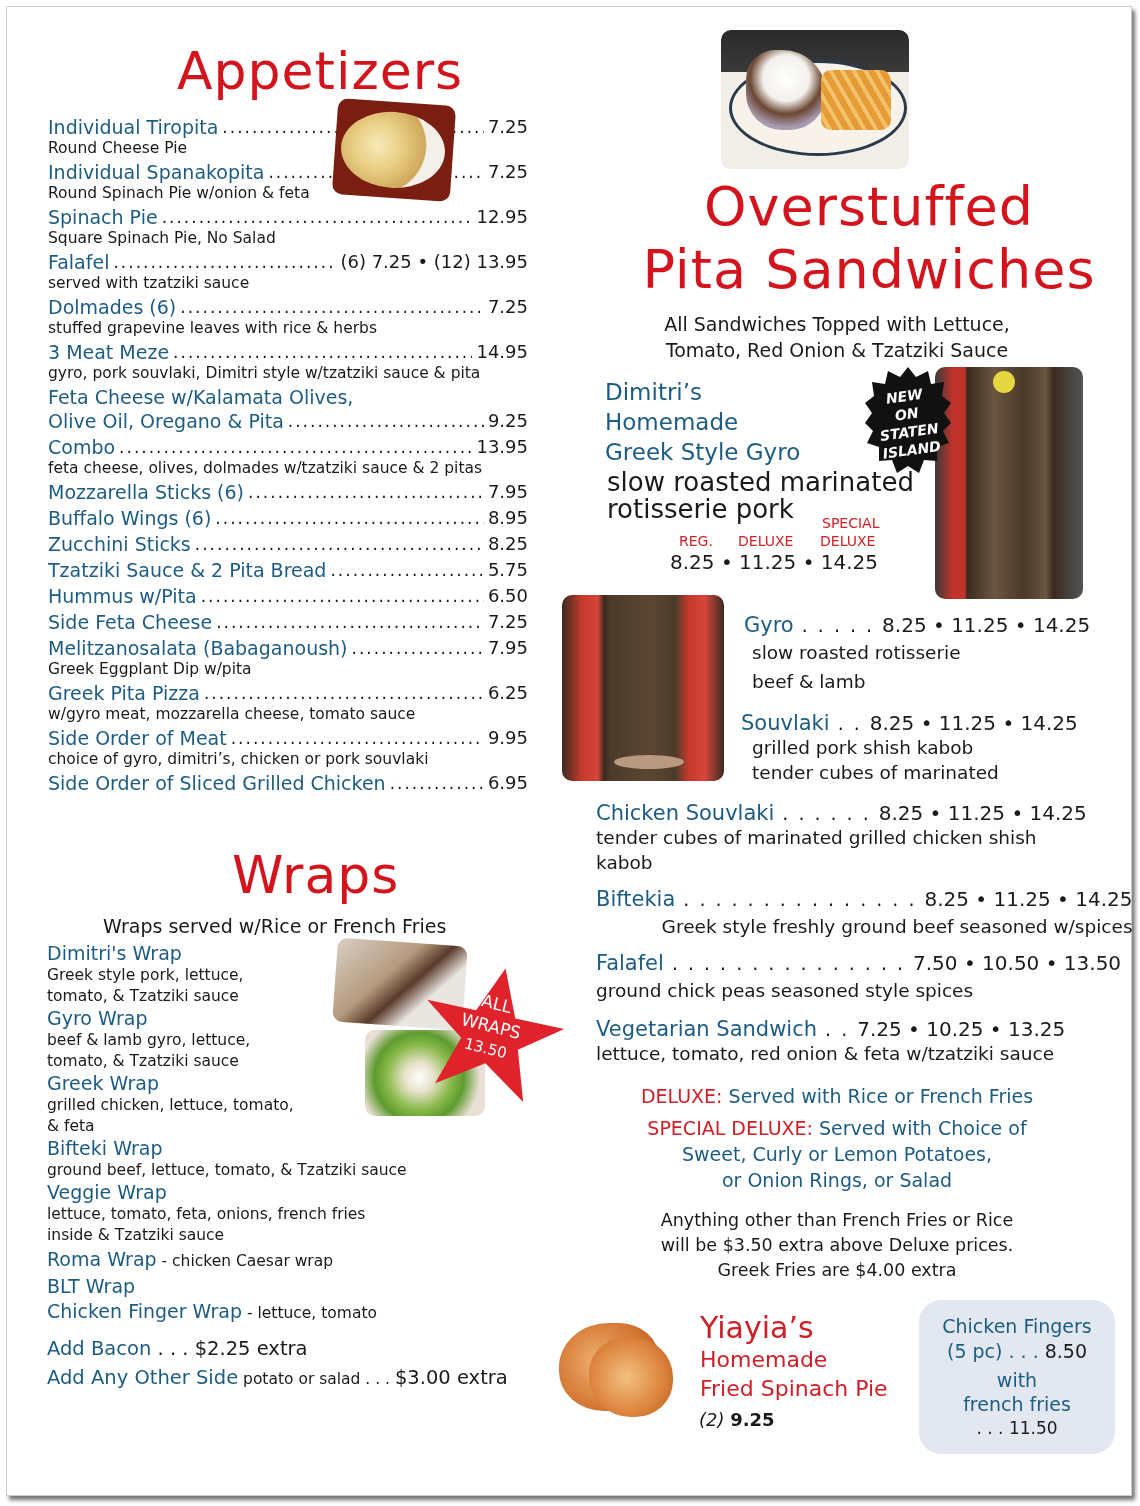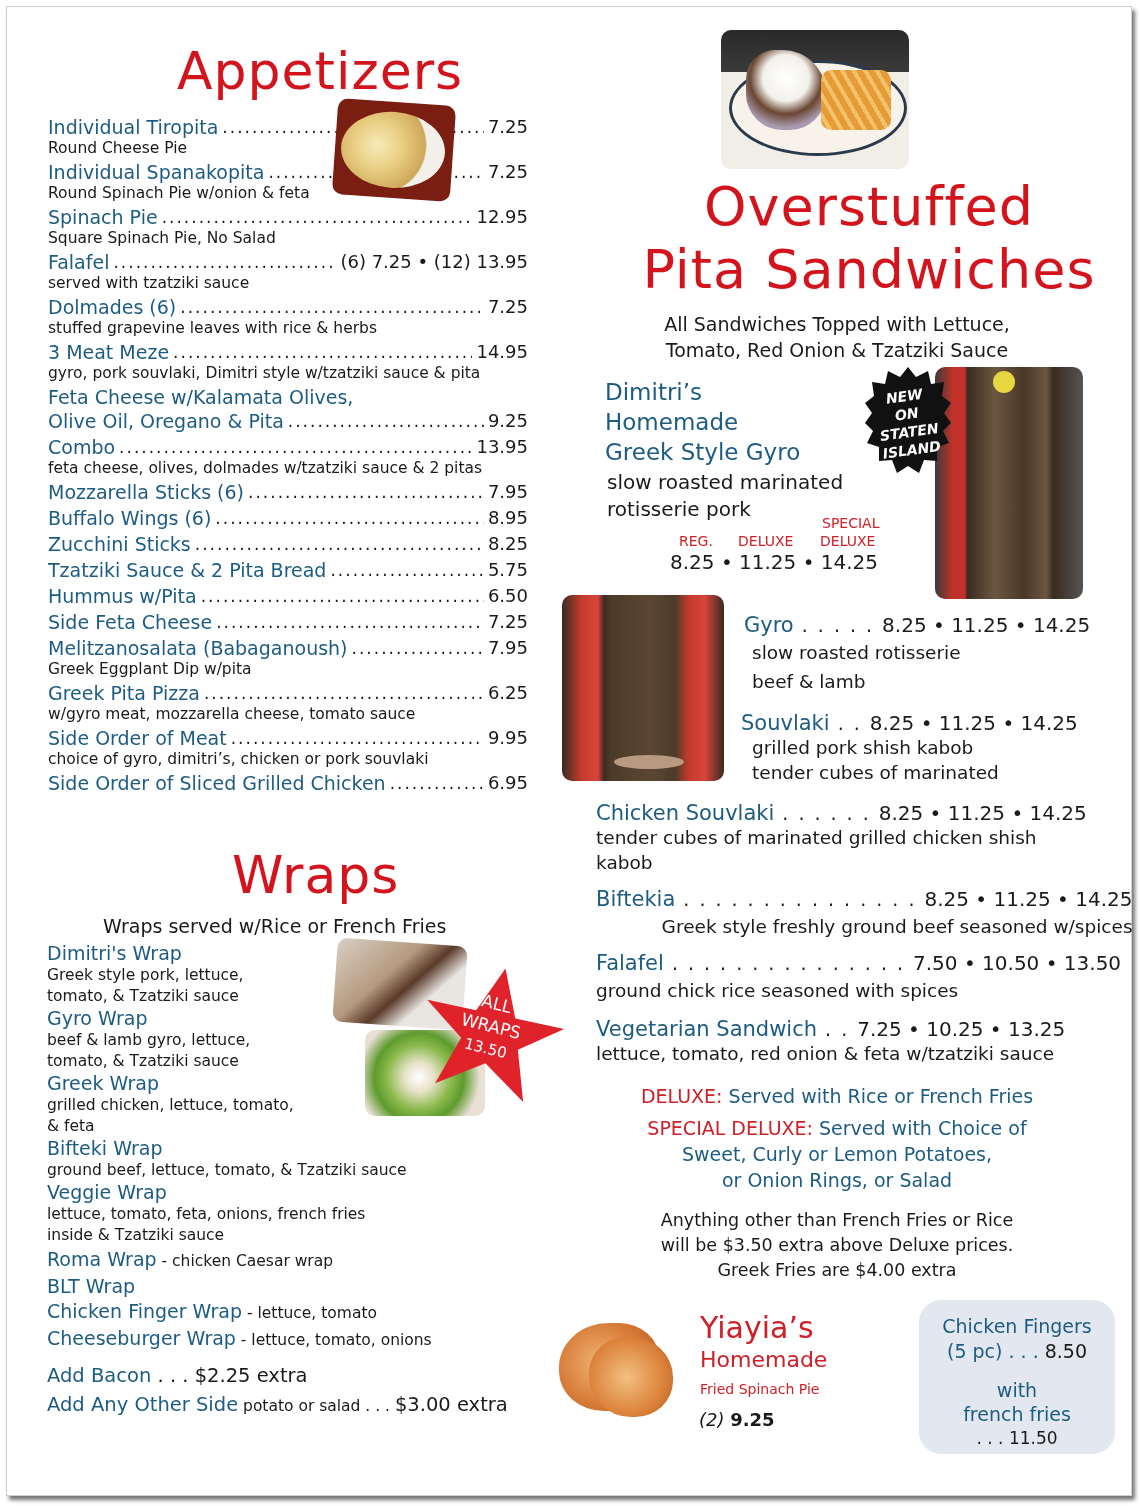--- a/index.html
+++ b/index.html
@@ -224,21 +224,20 @@
         <div class="wdesc">ground beef, lettuce, tomato, &amp; Tzatziki sauce</div>
       </div>
     <div>
         <div class="wname">Veggie Wrap</div>
         <div class="wdesc">lettuce, tomato, feta, onions, french fries</div>
         <div class="wdesc">inside &amp; Tzatziki sauce</div>
       </div>
     <div class="wname" style="margin-top:2px;"><span>Roma Wrap</span><span class="inline-desc"> - chicken Caesar wrap</span></div>
     <div class="wname" style="margin-top:2px;"><span>BLT Wrap</span></div>
     <div class="wname" style="margin-top:2px;"><span>Chicken Finger Wrap</span><span class="inline-desc"> - lettuce, tomato</span></div>
-    <div class="wname" style="margin-top:2px;"><span>Cheeseburger Wrap</span><span class="inline-desc"> - lettuce, tomato, onions</span></div>
     <div class="wname" style="margin-top:12px;font-size:19.5px;"><span>Add Bacon</span><span class="dark"> . . .  $2.25 extra</span></div>
     <div class="wname" style="margin-top:6px;font-size:19.5px;"><span>Add Any Other Side</span><span class="inline-desc"> potato or salad . . . </span><span class="dark">$3.00 extra</span></div>
   </div>
 
   <div class="photo" style="left:328px;top:935px;width:130px;height:84px;background:linear-gradient(135deg,#d8cfc4,#b59a7e 40%,#5a3a2a 55%,#e9e5e1 70%);transform:rotate(4deg);"></div>
   <div class="photo" style="left:358px;top:1023px;width:120px;height:86px;background:radial-gradient(circle at 45% 55%,#fff 0,#e7e2c9 18%,#89b94a 40%,#5e9b2e 55%,#eadfd5 75%);"></div>
 
   <div class="abs" style="left:410px;top:955px;width:150px;height:140px;">
     <svg width="150" height="140" viewBox="0 0 150 140">
       <polygon points="75,5 95,52 145,52 104,82 120,132 75,102 30,132 46,82 5,52 55,52" fill="#e0222a" transform="rotate(12 75 70)"></polygon>
@@ -262,21 +261,21 @@
   <div class="abs center dark" style="left:600px;top:304px;width:460px;font-size:19px;line-height:26px;">
     <div>All Sandwiches Topped with Lettuce,</div>
     <div>Tomato, Red Onion &amp; Tzatziki Sauce</div>
   </div>
 
   <div class="abs blue" style="left:598px;top:370px;font-size:23px;line-height:30px;">
     <div>Dimitri’s</div>
     <div>Homemade</div>
     <div>Greek Style Gyro</div>
   </div>
-  <div class="abs dark" style="left:600px;top:462px;font-size:20px;line-height:27px;">
+  <div class="abs dark" style="left:600px;top:462px;font-size:26px;line-height:27px;">
     <div>slow roasted marinated</div>
     <div>rotisserie pork</div>
   </div>
   <div class="abs red" style="left:815px;top:508px;font-size:14px;">SPECIAL</div>
   <div class="abs red" style="left:672px;top:526px;font-size:14px;">REG.</div>
   <div class="abs red" style="left:731px;top:526px;font-size:14px;">DELUXE</div>
   <div class="abs red" style="left:813px;top:526px;font-size:14px;">DELUXE</div>
   <div class="abs dark" style="left:663px;top:543px;font-size:20px;">8.25 • 11.25 • 14.25</div>
 
   <div class="photo" style="left:928px;top:360px;width:148px;height:232px;background:linear-gradient(90deg,#3b3b3b 0,#c0322a 12%,#c0322a 20%,#3b2a20 22%,#6b5640 40%,#4a3828 60%,#6b5640 75%,#3b2a20 80%,#555 100%);">
@@ -333,21 +332,21 @@
         <span class="price">8.25 • 11.25 • 14.25</span>
       </div>
     <div class="pdesc" style="margin-top:3px;text-align:right;">Greek style freshly ground beef seasoned w/spices</div>
   </div>
   <div class="abs" style="left:589px;top:944px;">
     <div class="pita-row">
         <span class="name">Falafel</span>
         <span class="dots">. . . . . . . . . . . . . . .</span>
         <span class="price">7.50 • 10.50 • 13.50</span>
       </div>
-    <div class="pdesc" style="margin-top:3px;">ground chick rice seasoned with spices</div>
+    <div class="pdesc" style="margin-top:3px;">ground chick peas seasoned style spices</div>
   </div>
   <div class="abs" style="left:589px;top:1010px;">
     <div class="pita-row">
         <span class="name">Vegetarian Sandwich</span>
         <span class="dots">. .</span>
         <span class="price">7.25 • 10.25 • 13.25</span>
       </div>
     <div class="pdesc">lettuce, tomato, red onion &amp; feta w/tzatziki sauce</div>
   </div>
 
@@ -363,28 +362,28 @@
     <div>Greek Fries are $4.00 extra</div>
   </div>
 
   <div class="abs" style="left:548px;top:1310px;width:120px;height:104px;">
     <div style="position:absolute;left:4px;top:6px;width:100px;height:88px;border-radius:50% 40% 50% 45%;background:radial-gradient(circle at 40% 45%,#f0b272 0,#d67a36 55%,#b55a22 100%);"></div>
     <div style="position:absolute;left:34px;top:20px;width:84px;height:80px;border-radius:45% 50% 45% 50%;background:radial-gradient(circle at 45% 50%,#f3c080 0,#dc833c 60%,#b55a22 100%);"></div>
   </div>
   <div class="abs red" style="left:693px;top:1303px;">
     <div style="font-size:30px;line-height:36px;">Yiayia’s</div>
     <div style="font-size:22px;line-height:28px;">Homemade</div>
-    <div style="font-size:14px;line-height:30px;">Fried Spinach Pie</div>
+    <div style="font-size:22px;line-height:30px;">Fried Spinach Pie</div>
   </div>
   <div class="abs dark" style="left:692px;top:1402px;font-size:18px;">
     <span style="font-style:italic;">(2)</span>
     <span style="font-weight:bold;">9.25</span>
   </div>
 
   <div class="abs center" style="left:912px;top:1293px;width:196px;height:154px;background:#e3e8f0;border-radius:22px;">
     <div class="blue" style="font-size:19px;margin-top:14px;line-height:24px;">Chicken Fingers</div>
     <div style="font-size:19px;line-height:26px;"><span class="blue">(5 pc) . . .</span> <span class="dark">8.50</span></div>
-    <div class="blue" style="font-size:19px;margin-top:14px;line-height:24px;">with</div>
+    <div class="blue" style="font-size:19px;margin-top:4px;line-height:24px;">with</div>
     <div class="blue" style="font-size:19px;line-height:24px;">french fries</div>
     <div class="dark" style="font-size:17px;line-height:24px;">. . .  11.50</div>
   </div>
 
 </div>
 
 </body></html>

